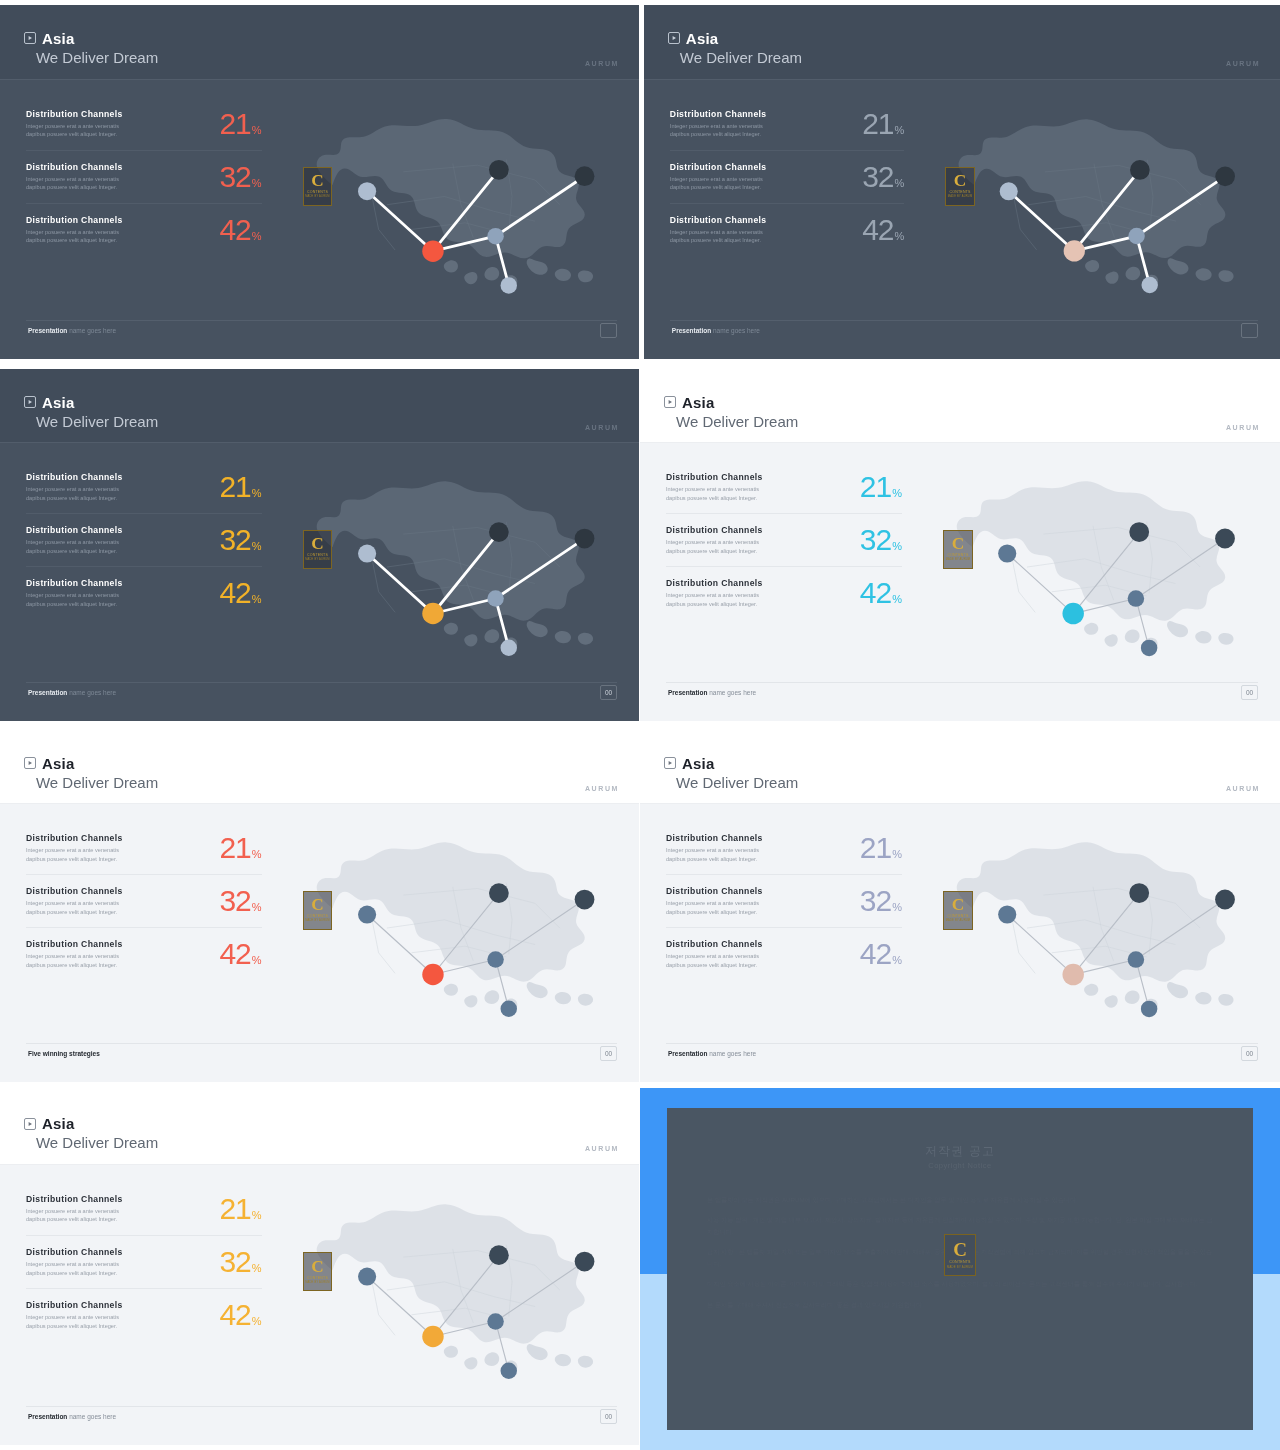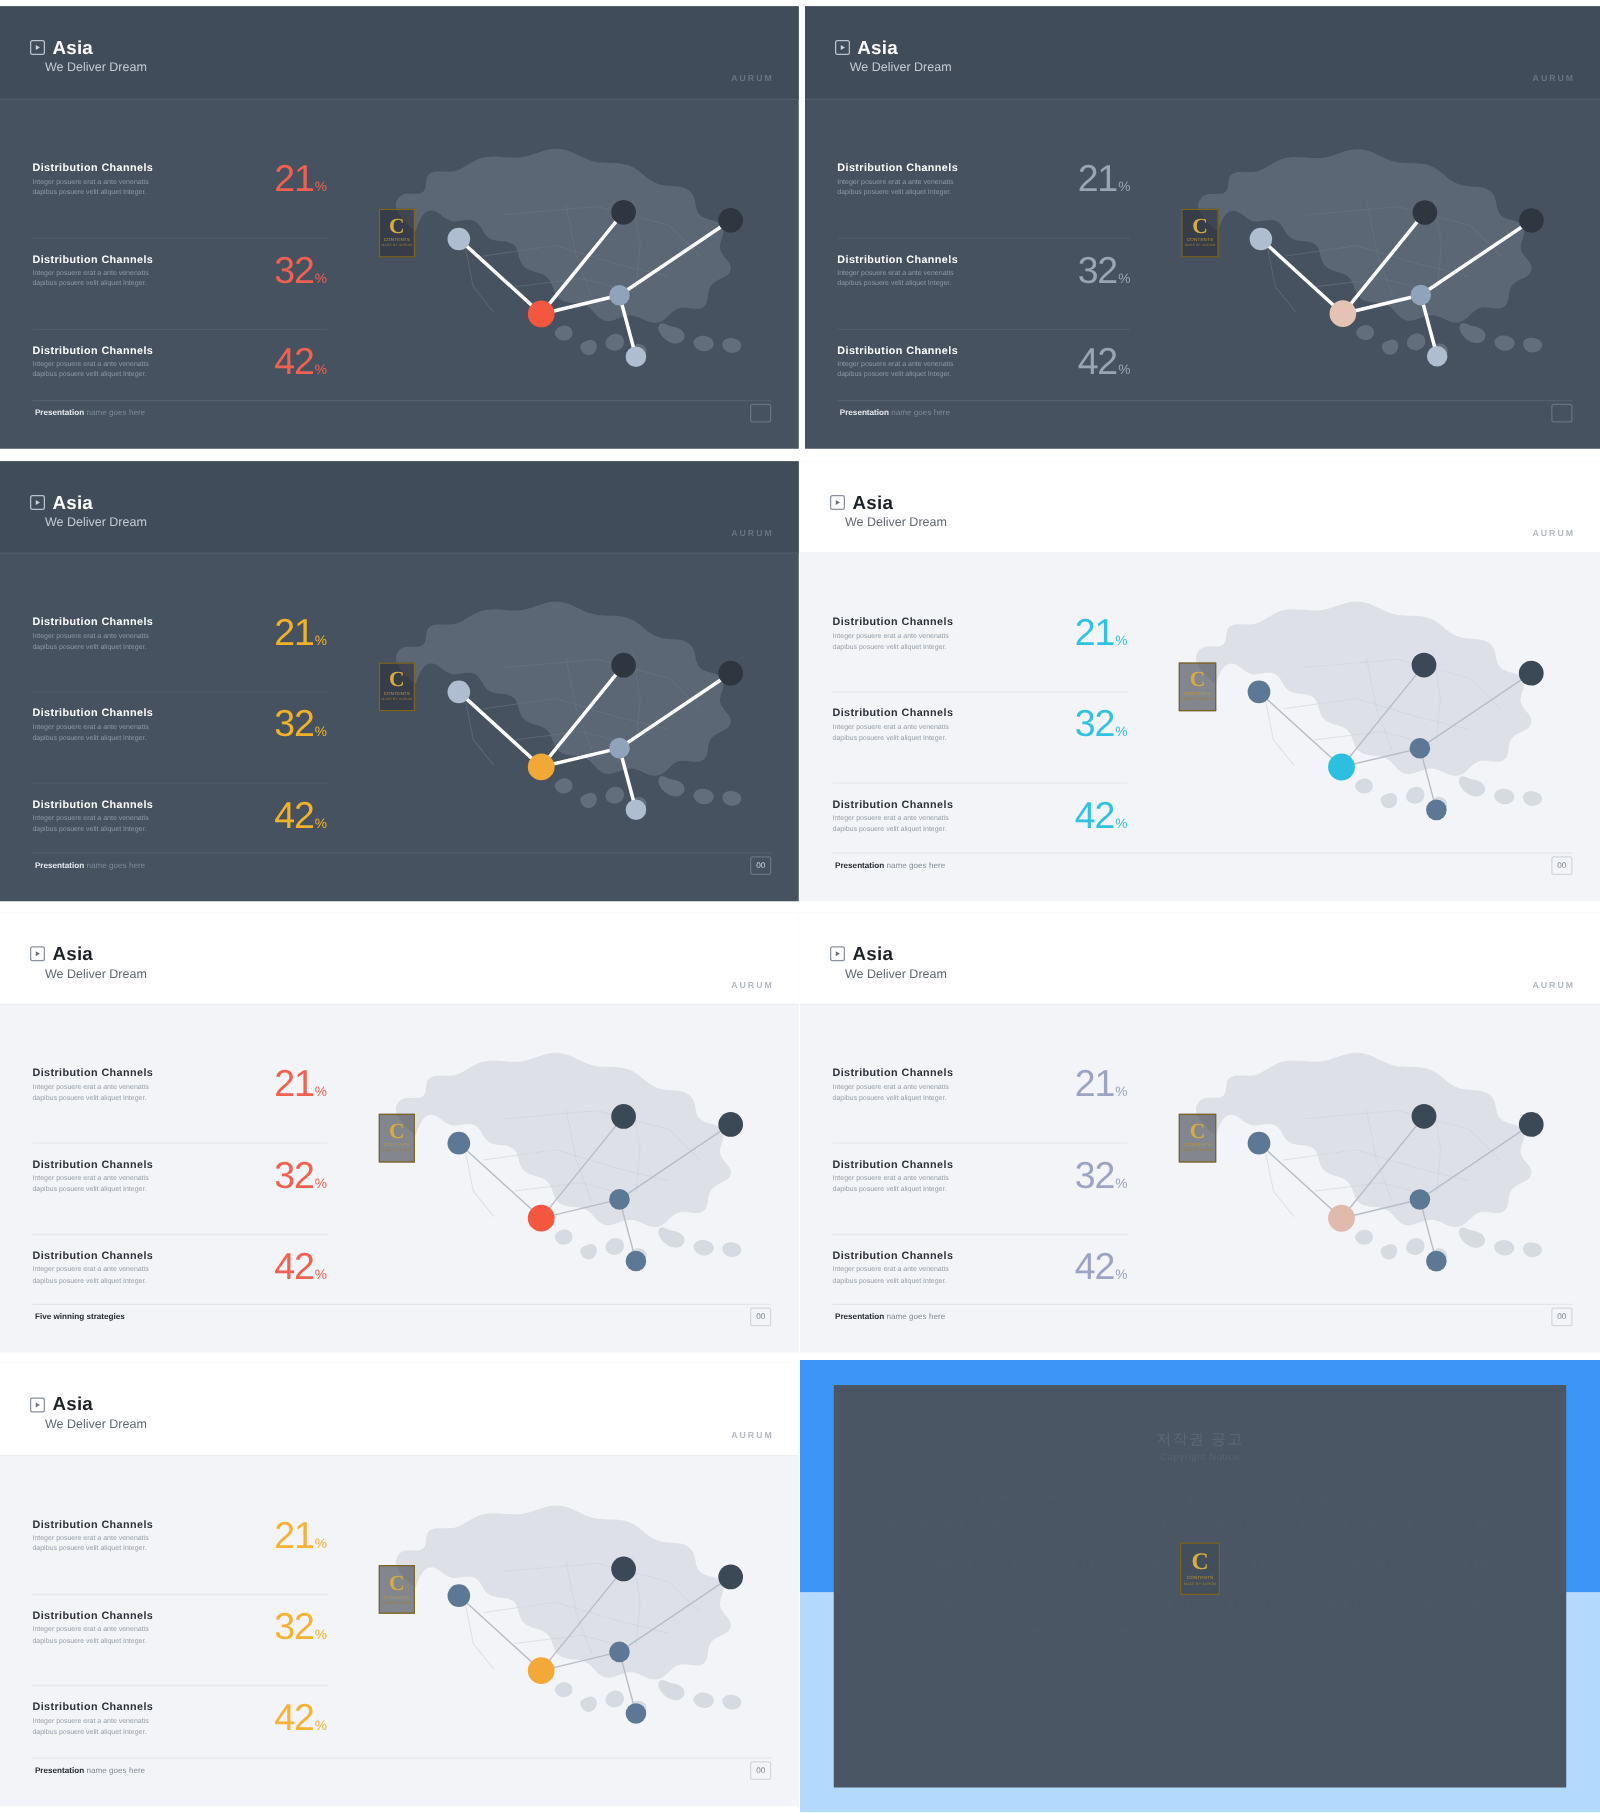--- a/index.html
+++ b/index.html
@@ -33,33 +33,33 @@
     flex:none;
   }
   .dark .play-icon { border:1px solid #b9c2cd; }
   .light .play-icon { border:1px solid #8a919b; }
   .play-icon svg { display:block; }
   .title {
     font-size:15px; font-weight:bold; letter-spacing:.2px; line-height:1;
   }
   .dark .title { color:#ffffff; }
   .light .title { color:#1d2129; }
-  .subtitle { position:absolute; font-size:10px; line-height:1; }
+  .subtitle { position:absolute; font-size:15px; line-height:1; }
   .dark .subtitle { color:#c3cad4; }
   .light .subtitle { color:#606873; }
 
   .brand {
     position:absolute; font-size:7px; letter-spacing:1.6px; font-weight:bold;
   }
   .dark .brand { color:#687381; }
   .light .brand { color:#b3b9c2; }
 
   
   .stats { position:absolute; }
-  .stat { position:relative; display:flex; align-items:center;margin-top:20px; }
+  .stat { position:relative; display:flex; align-items:center; }
   .stat + .stat { border-top:1px solid; }
   .dark .stat + .stat { border-color:#515c6a; }
   .light .stat + .stat { border-color:#e4e7eb; }
   .stat-text { flex:1; }
   .stat-label {
     font-size:8.6px; font-weight:600; letter-spacing:.35px; line-height:1.2;
     white-space:nowrap;
   }
   .dark .stat-label { color:#ffffff; }
   .light .stat-label { color:#2b3038; }

